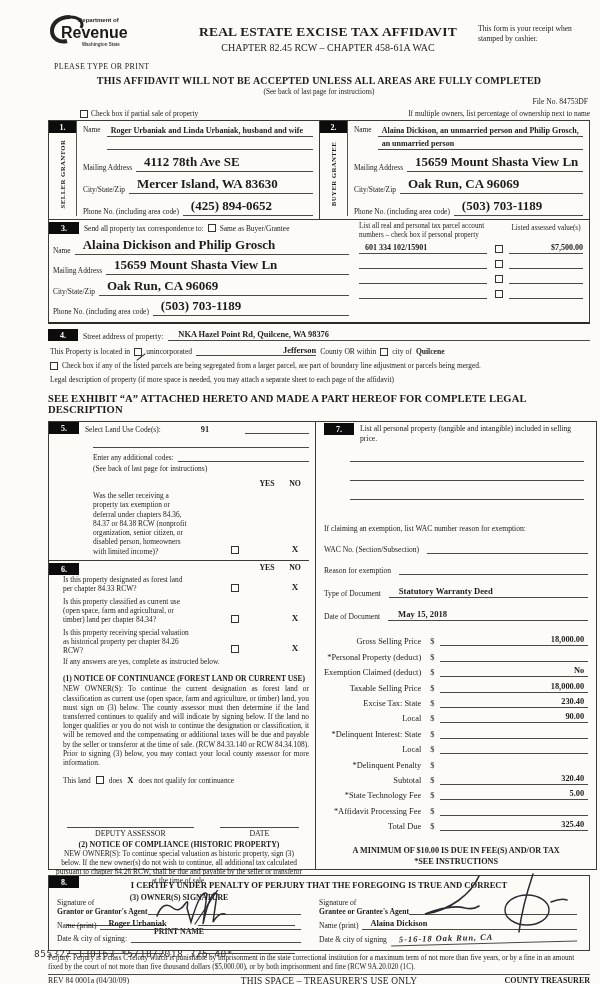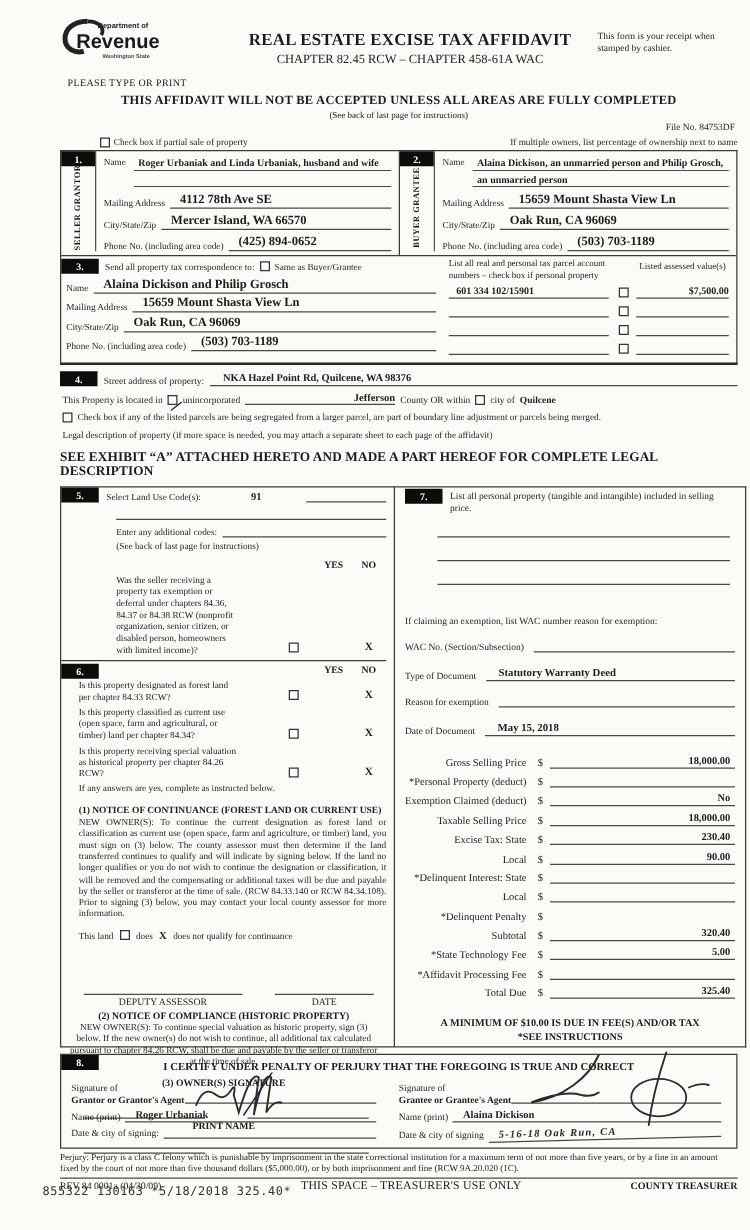--- a/index.html
+++ b/index.html
@@ -34,21 +34,21 @@
   .row12{display:flex;border-bottom:1.2px solid #3c3c34;}
   .half{width:50%;display:flex;position:relative;padding:0 0 3px 0;}
   .half+.half{border-left:1.2px solid #3c3c34;}
   .sidecol{width:28px;flex:0 0 28px;position:relative;border-right:1px solid #55554d;}
   .sidecol .numbox{position:absolute;top:0;left:0;width:27px;}
   .sidelabel{position:absolute;left:50%;top:56%;transform:translate(-50%,-50%) rotate(-90deg);
      font-size:6.8px;font-weight:bold;letter-spacing:.4px;white-space:nowrap;text-align:center;line-height:7.5px;}
   .fields{flex:1;padding:2px 6px 0 6px;font-size:7.4px;}
   .frow{display:flex;align-items:flex-end;margin-top:4px;}
   .frow .lab{white-space:nowrap;padding-right:4px;}
-  .frow .val{flex:1;border-bottom:1px solid #4a4a42;font-weight:bold;font-size:10px;padding:0 2px 1px 8px;min-height:10px;}
+  .frow .val{flex:1;border-bottom:1px solid #4a4a42;font-weight:bold;font-size:13px;padding:0 2px 1px 8px;min-height:10px;}
   .namerow{display:flex;align-items:flex-start;margin-top:1px;}
   .namerow .lab{white-space:nowrap;padding-right:6px;padding-top:1px;}
   .nameval{flex:1;font-weight:bold;font-size:8px;line-height:13px;min-height:26px;padding:0 2px 0 4px;
      background:repeating-linear-gradient(to bottom,transparent 0,transparent 12px,#4a4a42 12px,#4a4a42 13px);}
   
   .row3{display:flex;padding:2px 6px 6px 0;}
   .left3{width:300px;flex:0 0 300px;font-size:7.4px;padding-left:0;}
   .sendrow{display:flex;align-items:center;gap:5px;padding-left:0;}
   .sendrow .txt{display:flex;align-items:center;gap:4px;}
   .left3 .frow{margin-top:2.5px;}
@@ -188,21 +188,21 @@
           <div class="namerow">
             <span class="lab">Name</span>
             <span class="nameval">Roger Urbaniak and Linda Urbaniak, husband and wife</span>
           </div>
           <div class="frow">
             <span class="lab">Mailing Address</span>
             <span class="val">4112 78th Ave SE</span>
           </div>
           <div class="frow">
             <span class="lab">City/State/Zip</span>
-            <span class="val">Mercer Island, WA 66570</span>
+            <span class="val">Mercer Island, WA 83630</span>
           </div>
           <div class="frow">
             <span class="lab">Phone No. (including area code)</span>
             <span class="val">(425) 894-0652</span>
           </div>
         </div>
       </div>
 
       <div class="half">
         <div class="sidecol">
@@ -411,26 +411,26 @@
       </div>
       <div class="s7line"></div>
       <div class="s7line"></div>
       <div class="s7line"></div>
       <div class="wacnote">If claiming an exemption, list WAC number reason for exemption:</div>
       <div class="lrow">
         <span class="lab">WAC No. (Section/Subsection)</span>
         <span class="val"></span>
       </div>
       <div class="lrow">
+        <span class="lab">Reason for exemption</span>
+        <span class="val"></span>
+      </div>
+      <div class="lrow">
         <span class="lab">Type of Document</span>
         <span class="val">Statutory Warranty Deed</span>
-      </div>
-      <div class="lrow">
-        <span class="lab">Reason for exemption</span>
-        <span class="val"></span>
       </div>
       <div class="lrow">
         <span class="lab">Date of Document</span>
         <span class="val">May 15, 2018</span>
       </div>
       <div class="money">
         <div class="mrow">
             <span class="mlab">Gross Selling Price</span>
             <span class="mdol">$</span>
             <span class="mline">18,000.00</span>

